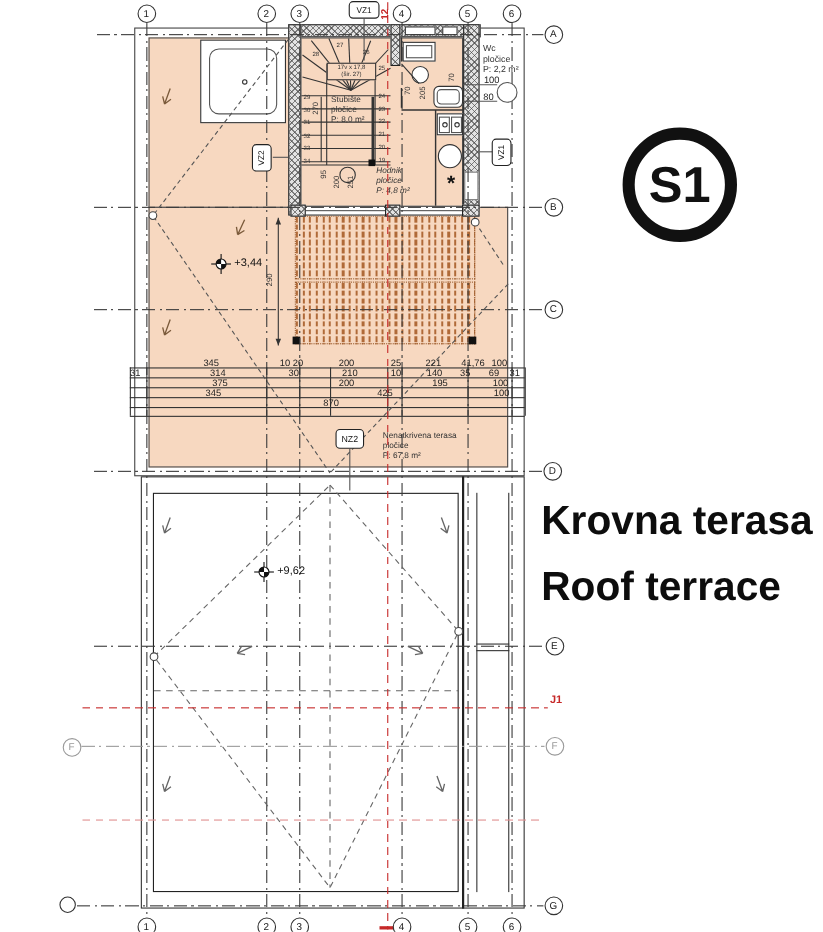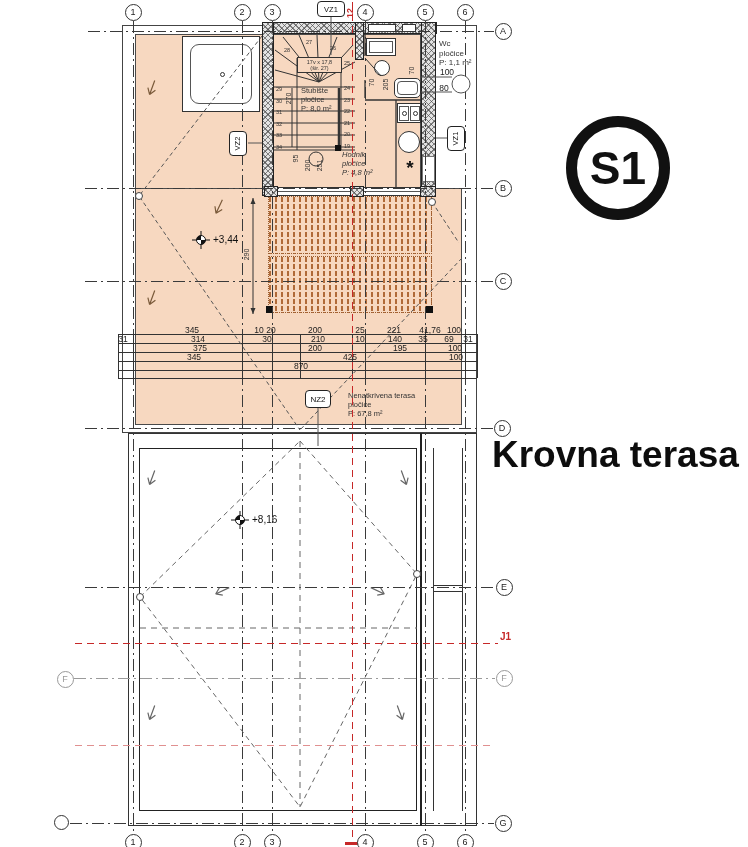--- a/index.html
+++ b/index.html
@@ -303,32 +303,32 @@
     <div>P: 8,0 m²</div>
 </div>
 <div class="lbl roomtext" style="left:342px;top:150px;font-style:italic;">
   <div>Hodnik</div>
     <div>pločice</div>
     <div>P: 4,8 m²</div>
 </div>
 <div class="lbl" style="left:439px;top:39px;font-size:8px;line-height:9.5px;">
   <div>Wc</div>
     <div>pločice</div>
-    <div>P: 1,1 m²</div>
+    <div>P: 2,2 m²</div>
 </div>
 <span class="dim" style="left:447px;top:67px">100</span>
 <span class="dim" style="left:444px;top:83px">80</span>
 <div class="lbl roomtext" style="left:348px;top:391px;">
   <div>Nenatkrivena terasa</div>
     <div>pločice</div>
     <div>P: 67,8 m²</div>
 </div>
 
 <span class="elev" style="left:213px;top:234px">+3,44</span>
-<span class="elev" style="left:252px;top:514px">+8,16</span>
+<span class="elev" style="left:252px;top:514px">+9,62</span>
 
 <div class="tag" style="left:317px;top:1px;width:28px;height:16px;">
   <span>VZ1</span>
 </div>
 <div class="tag" style="left:447px;top:126px;width:18px;height:25px;">
   <span class="vert">VZ1</span>
 </div>
 <div class="tag" style="left:229px;top:131px;width:18px;height:25px;">
   <span class="vert">VZ2</span>
 </div>
@@ -400,18 +400,19 @@
     <span>F</span>
   </div>
 <div class="bubble" style="left:494.5px;top:814.5px;">
     <span>G</span>
   </div>
 <div class="bubble gray" style="left:56.5px;top:670.5px;">
     <span>F</span>
   </div>
 <div class="bubble" style="left:54px;top:815px;width:15px;height:15px;"></div>
 
-<div class="bigtitle" style="top:425px;">
+<div class="bigtitle" style="top:443px;">
   <div>Krovna terasa</div>
+  <div>Roof terrace</div>
 </div>
 <div class="badge">
   <span>S1</span>
 </div>
 
 </body></html>

